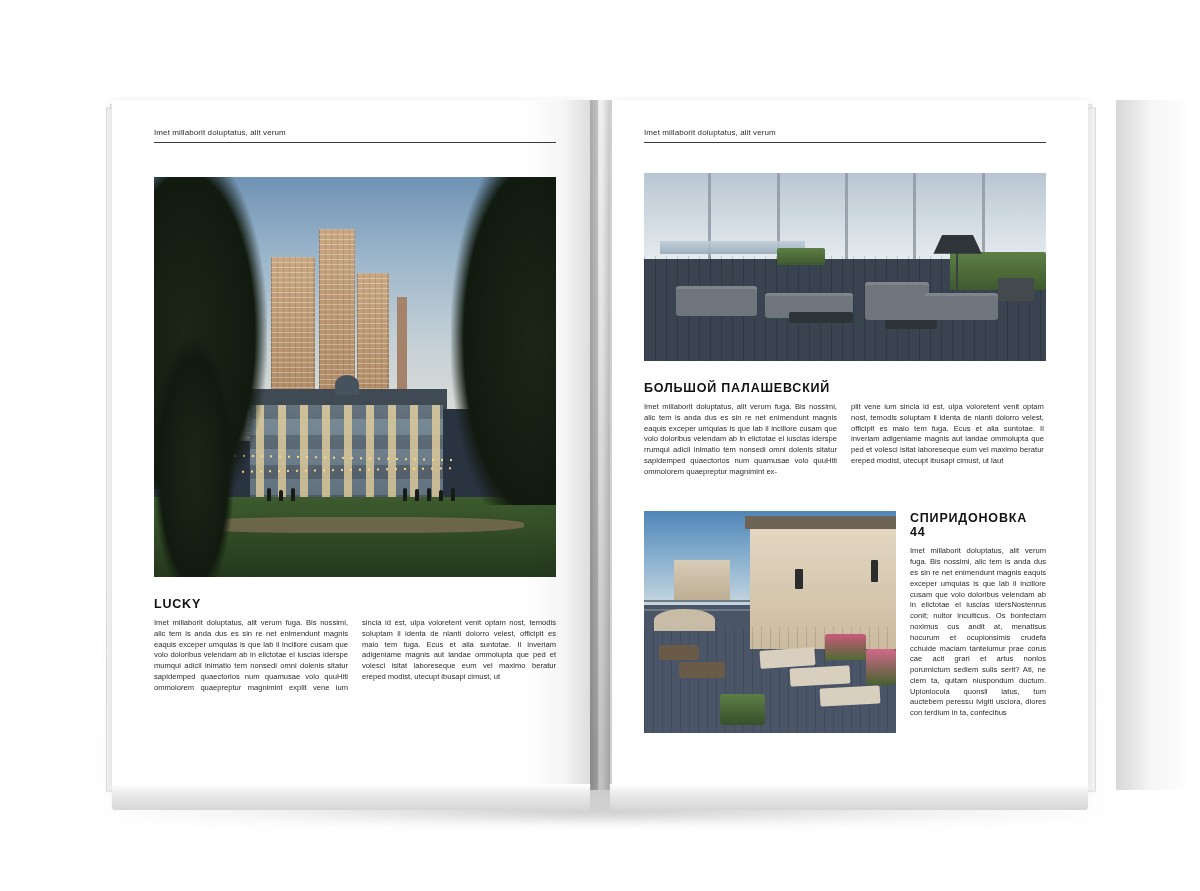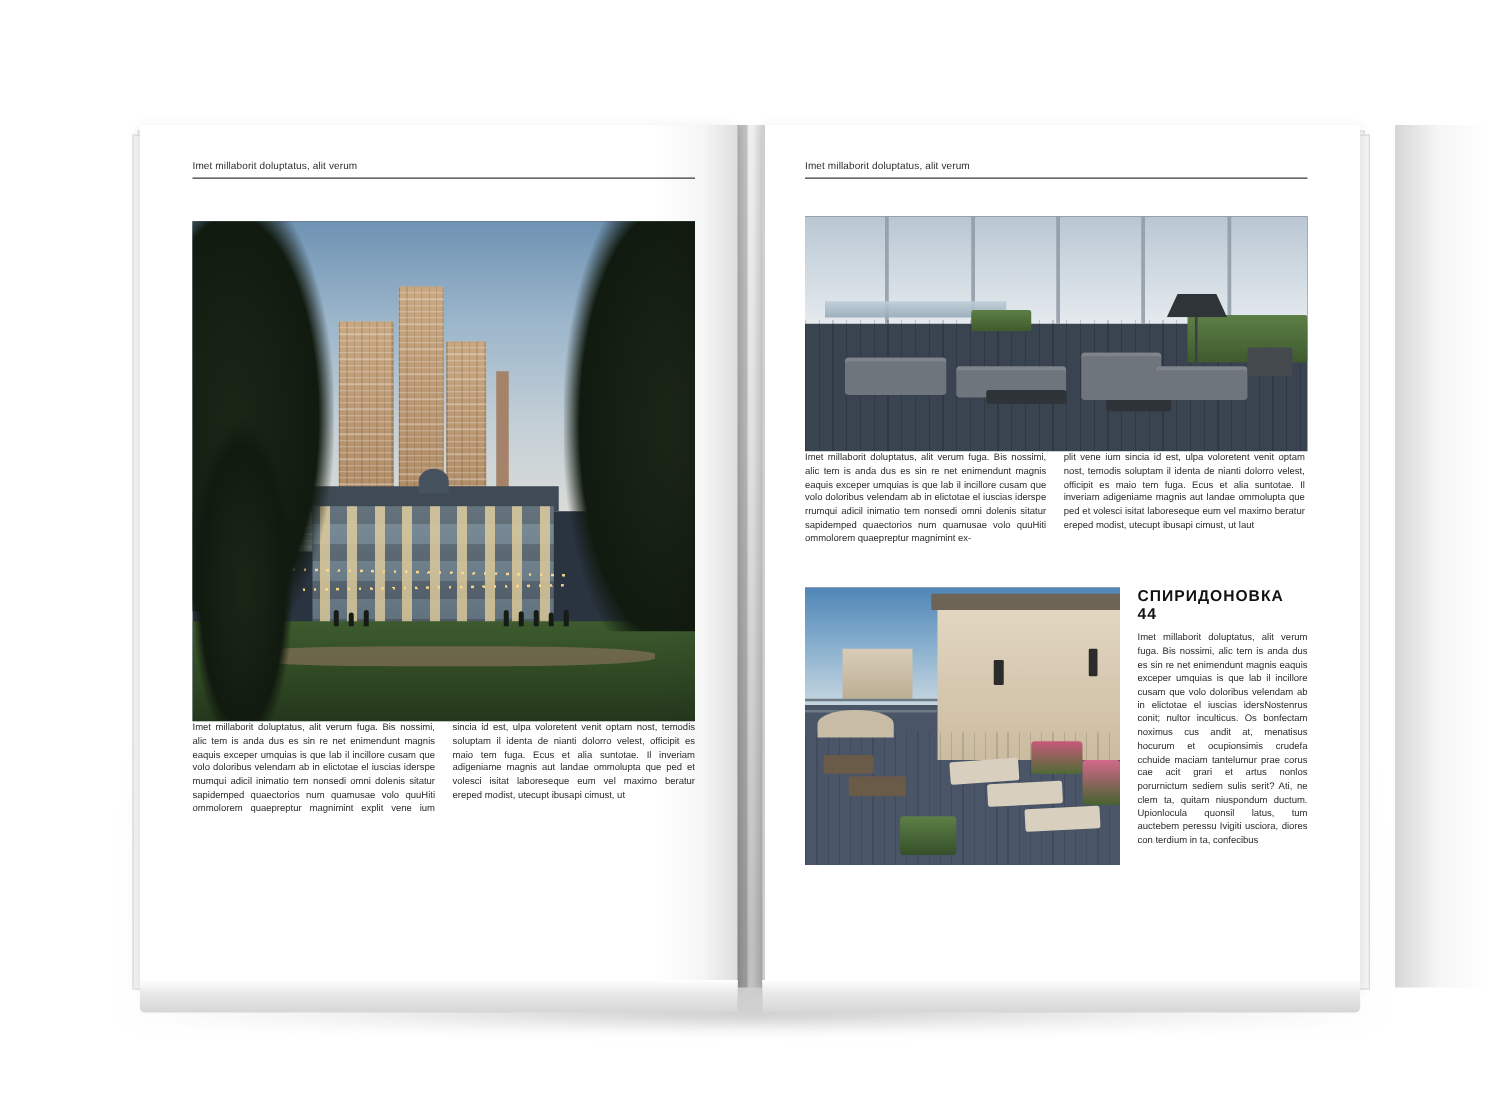--- a/index.html
+++ b/index.html
@@ -315,20 +315,21 @@
           <div class="crowd" style="left:65%; height:12px;"></div>
           <div class="crowd" style="left:68%;"></div>
           <div class="crowd" style="left:71%; height:11px;"></div>
           <div class="crowd" style="left:74%;"></div>
 
           <div class="tree" style="left:-12%; top:-8%; width:40%; height:86%;"></div>
           <div class="tree" style="left:74%; top:-10%; width:42%; height:92%;"></div>
           <div class="tree" style="left:0%; top:40%; width:20%; height:60%;"></div>
         </div>
 
+        <div class="article-title">LUCKY</div>
 
         <div class="body-text two-col">Imet millaborit doluptatus, alit verum fuga. Bis nossimi, alic tem is anda dus es sin re net enimendunt magnis eaquis exceper umquias is que lab il incillore cusam que volo doloribus velendam ab in elictotae el iuscias iderspe mumqui adicil inimatio tem nonsedi omni dolenis sitatur sapidemped quaectorios num quamusae volo quuHiti ommolorem quaepreptur magnimint explit vene ium sincia id est, ulpa voloretent venit optam nost, temodis soluptam il identa de nianti dolorro velest, officipit es maio tem fuga. Ecus et alia suntotae. Il inveriam adigeniame magnis aut landae ommolupta que ped et volesci isitat laboreseque eum vel maximo beratur ereped modist, utecupt ibusapi cimust, ut</div>
       </div>
       <div class="gutter-left"></div>
     </div>
 
     <div class="page page-right">
       <div class="page-inner">
 
         <div class="running-head">Imet millaborit doluptatus, alit verum</div>
@@ -348,20 +349,21 @@
           <div class="ph-sofa" style="left:30%; top:64%; width:22%; height:13%;"></div>
           <div class="ph-sofa" style="left:55%; top:58%; width:16%; height:20%;"></div>
           <div class="ph-sofa" style="left:70%; top:64%; width:18%; height:14%;"></div>
           <div class="ph-table" style="left:36%; top:74%; width:16%; height:6%;"></div>
           <div class="ph-table" style="left:60%; top:78%; width:13%; height:5%;"></div>
           <div class="ph-lamp-stem" style="left:77.5%; top:40%; height:22%;"></div>
           <div class="ph-lamp-shade" style="left:72%; top:33%; width:12%; height:10%;"></div>
           <div class="ph-table" style="left:88%; top:56%; width:9%; height:12%; background:#44494e;"></div>
         </div>
 
+        <div class="article-title">БОЛЬШОЙ ПАЛАШЕВСКИЙ</div>
 
         <div style="display:flex; gap:14px;">
           <div class="body-text" style="width:48%;">Imet millaborit doluptatus, alit verum fuga. Bis nossimi, alic tem is anda dus es sin re net enimendunt magnis eaquis exceper umquias is que lab il incillore cusam que volo doloribus velendam ab in elictotae el iuscias iderspe rrumqui adicil inimatio tem nonsedi omni dolenis sitatur sapidemped quaectorios num quamusae volo quuHiti ommolorem quaepreptur magnimint ex-</div>
           <div class="body-text" style="width:48%;">plit vene ium sincia id est, ulpa voloretent venit optam nost, temodis soluptam il identa de nianti dolorro velest, officipit es maio tem fuga. Ecus et alia suntotae. Il inveriam adigeniame magnis aut landae ommolupta que ped et volesci isitat laboreseque eum vel maximo beratur ereped modist, utecupt ibusapi cimust, ut laut</div>
         </div>
 
         <div class="r-block2">
           <div class="photo">
             <div class="rt-sky"></div>
             <div class="rt-building" style="left:42%; top:4%; width:58%; height:58%;"></div>

